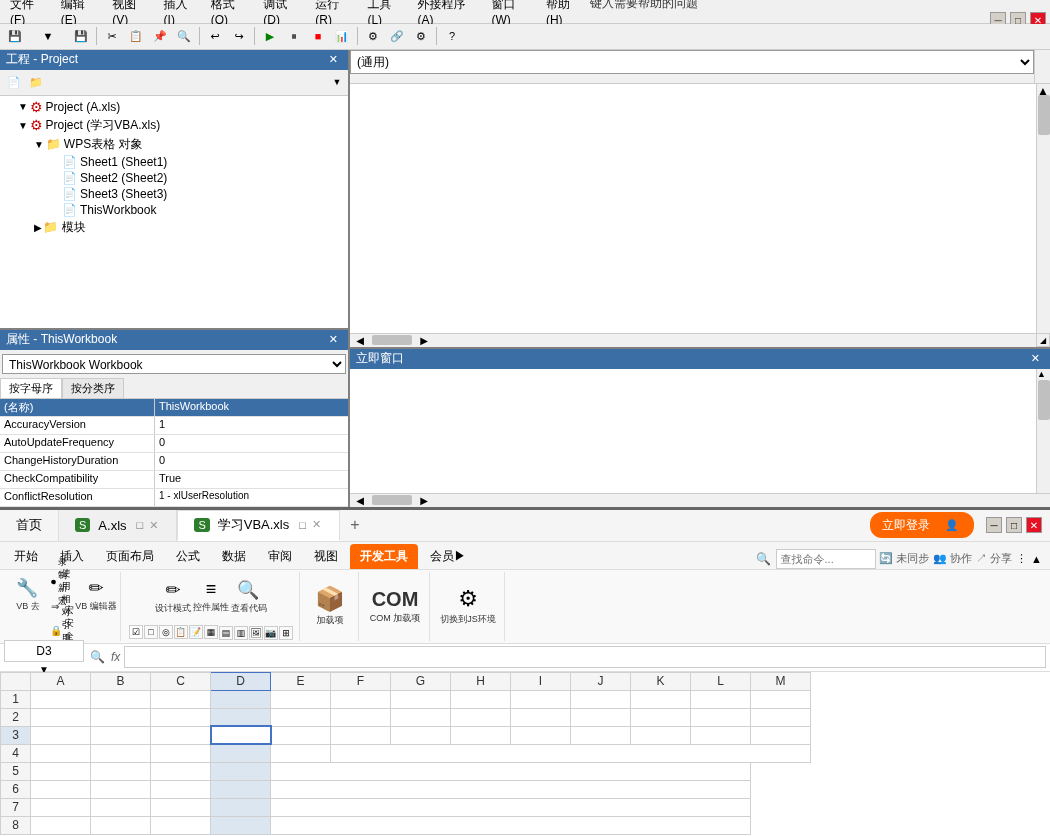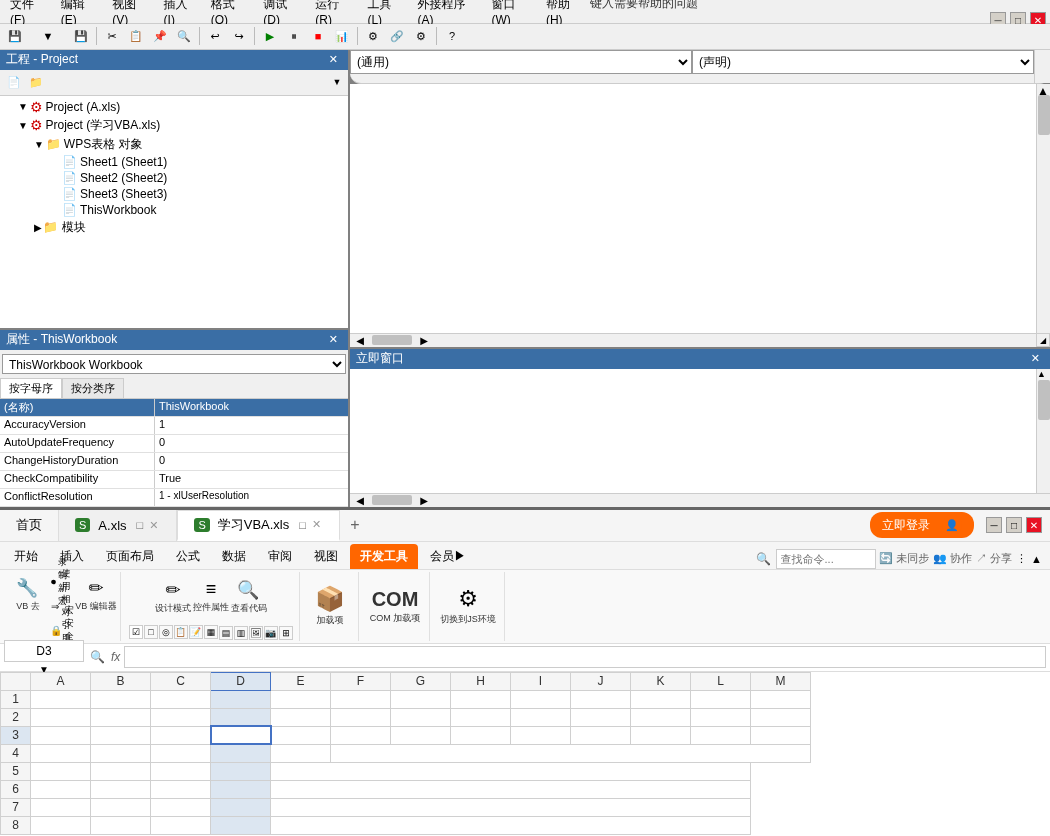--- a/index.html
+++ b/index.html
@@ -142,21 +142,20 @@
     .right-area {
       flex: 1;
       display: flex;
       flex-direction: column;
     }
     .editor-dropdowns {
       display: flex;
       height: 34px;
       background: #f0f0f0;
       border-bottom: 1px solid #ccc;
-      border-radius: 11px;
     }
     .editor-dropdown {
       flex: 1;
       height: 24px;
       background: white;
       border: 1px solid #999;
       font-size: 12px;
       padding: 2px;
     }
     .code-editor {
@@ -588,23 +587,20 @@
         </div>
       </div>
     </div>
 
     <div class="right-area">
 
       <div class="editor-dropdowns">
         <select class="editor-dropdown">
           <option>(通用)</option>
         </select>
-        <select class="editor-dropdown">
-          <option>(声明)</option>
-        </select>
         <div style="width:16px; background:#f0f0f0; border-left:1px solid #ccc;"></div>
       </div>
 
       <div class="editor-with-scroll">
         <div class="code-editor" style="flex:1; min-height: 160px;"></div>
         <div class="editor-scroll-y">
           <div style="height:10px;">▲</div>
           <div class="scroll-thumb"></div>
         </div>
       </div>

